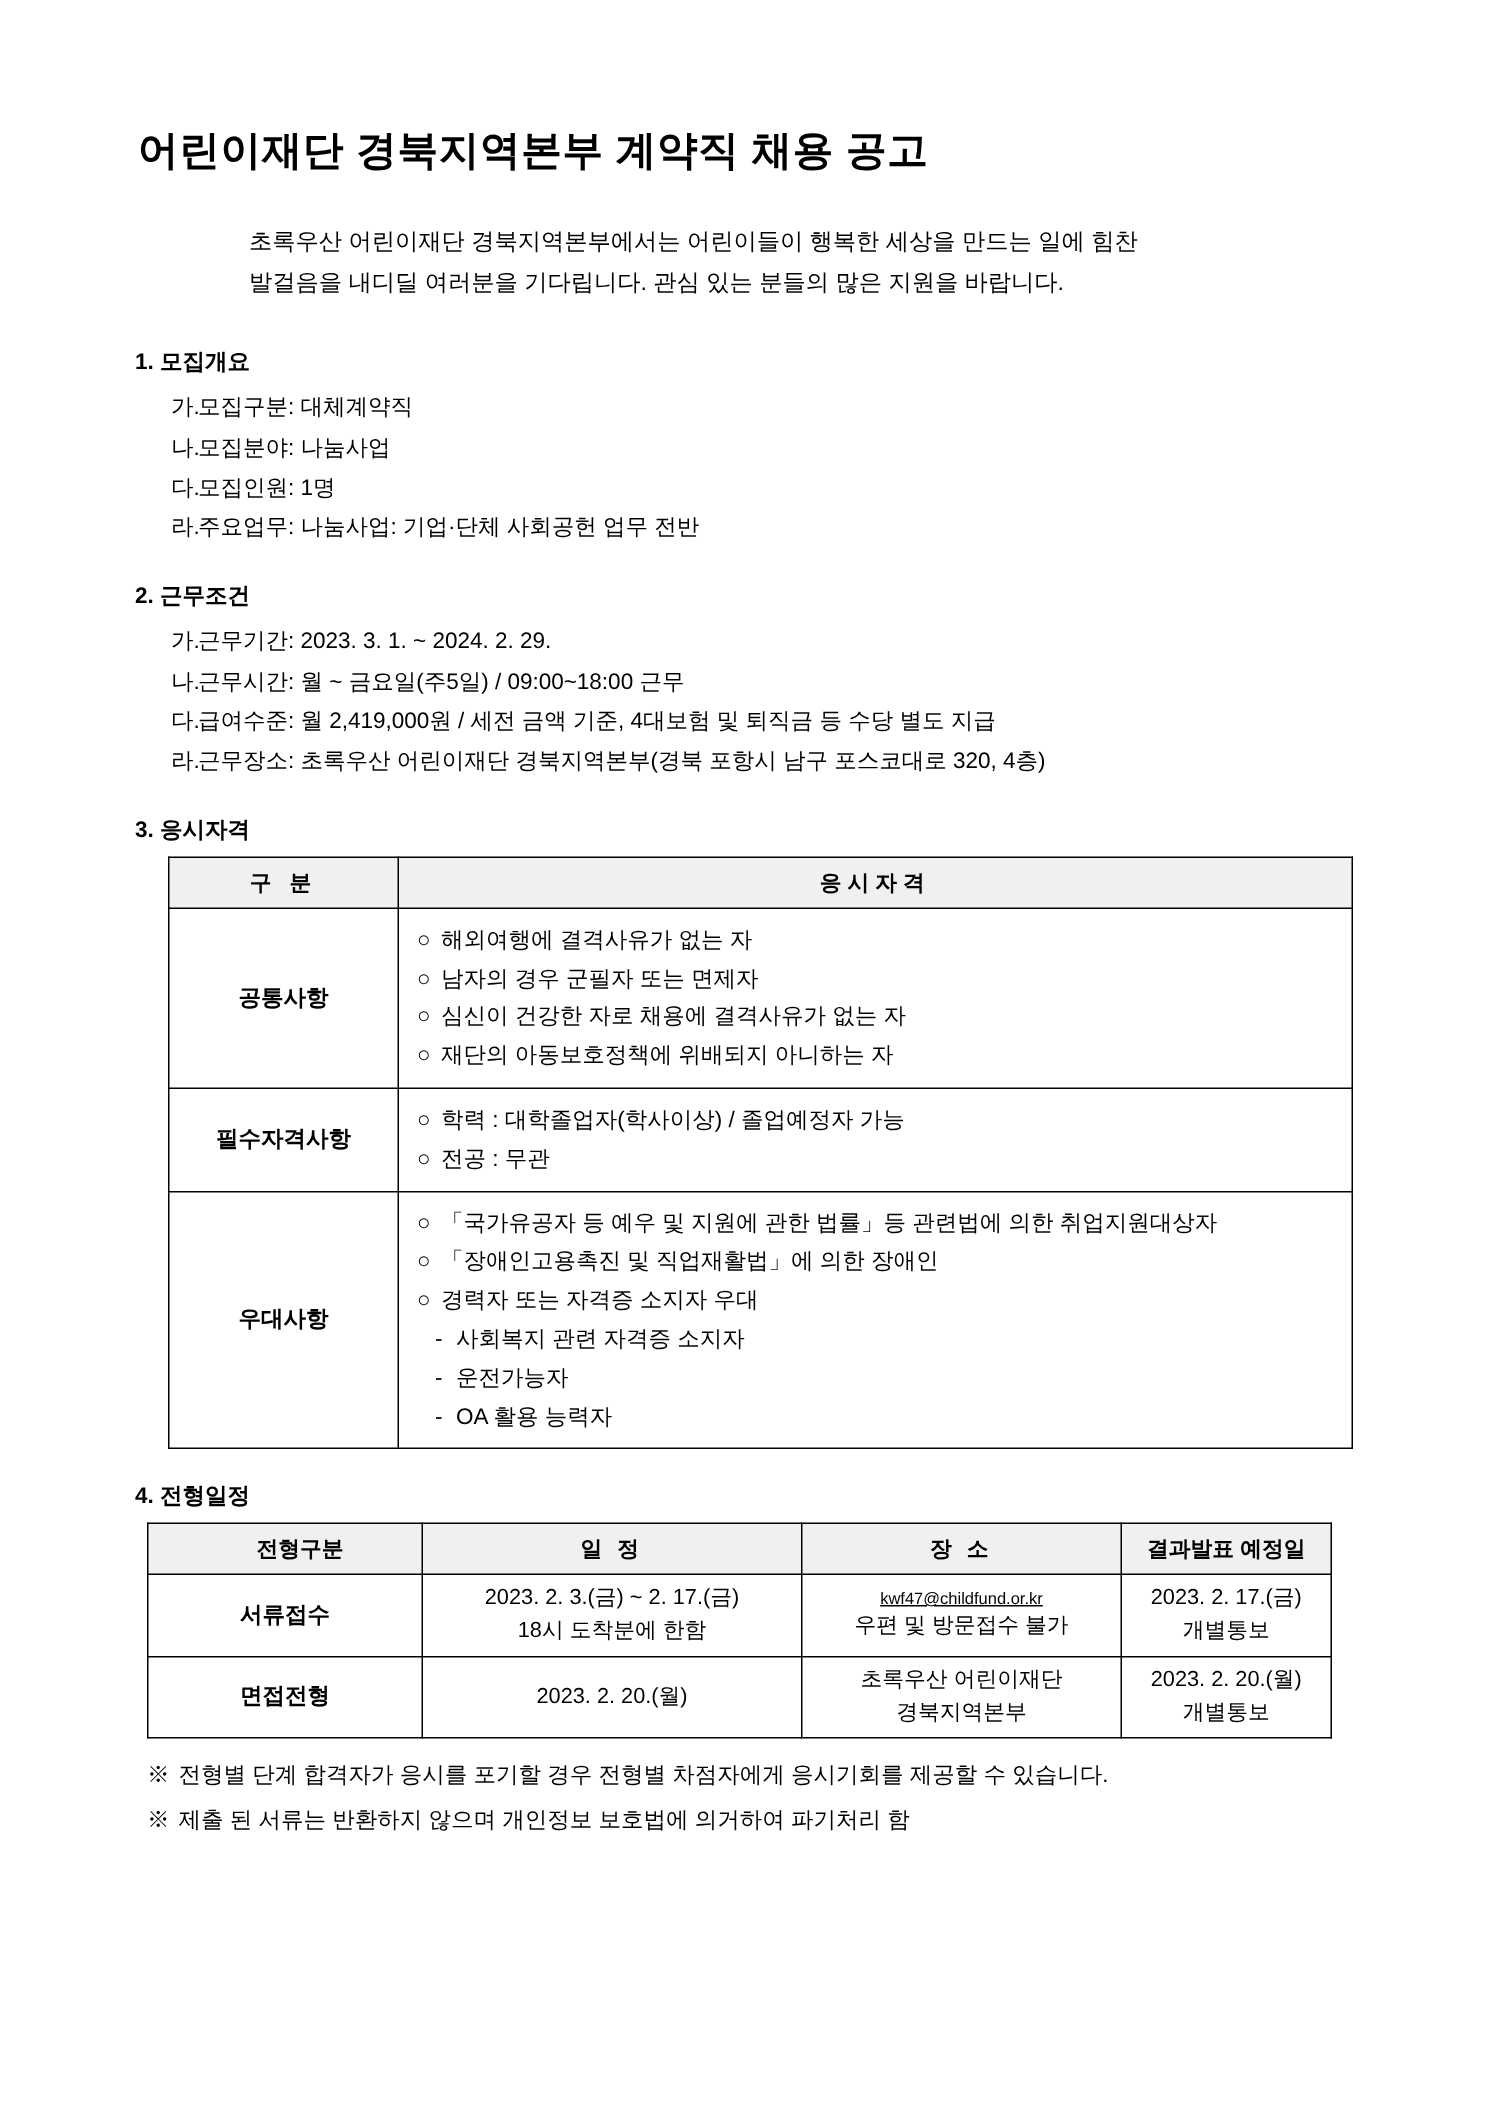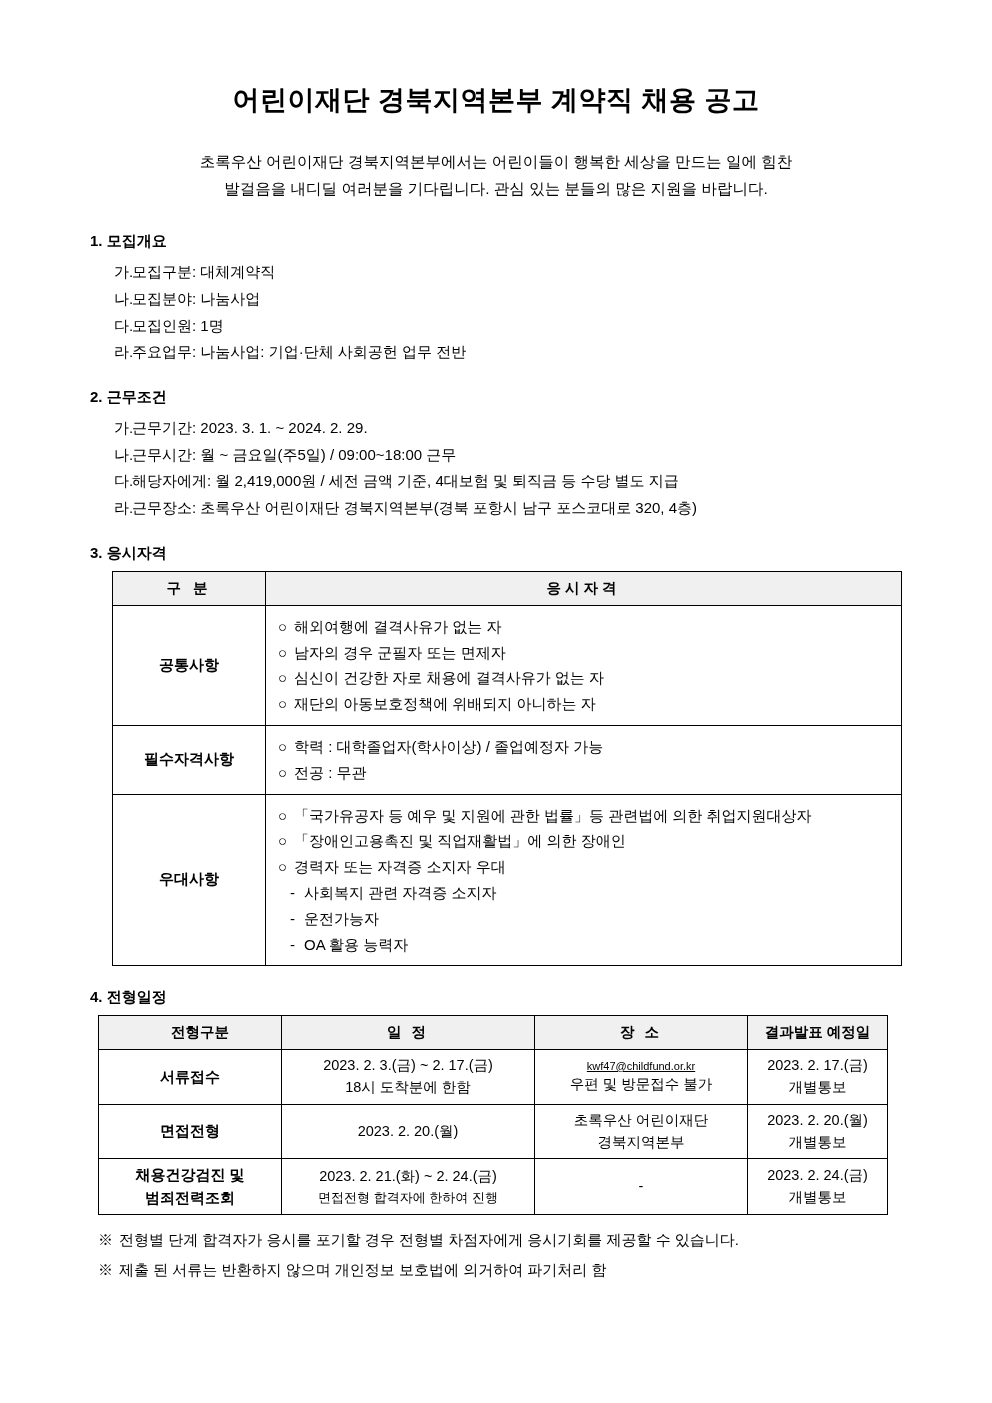--- a/index.html
+++ b/index.html
@@ -15,28 +15,28 @@
     -webkit-font-smoothing: antialiased;
   }
   .page {
     position: relative;
     width: 992px;
     min-height: 1403px;
     box-sizing: border-box;
     padding: 70px 92px 20px 92px;
   }
   .doc-title {
-    text-align: center;
+    text-align: left;
     font-size: 27px;
     font-weight: bold;
     letter-spacing: 0.5px;
     margin: 12px 0 30px 0;
   }
   .intro {
-    text-align: center;
+    text-align: left;
     font-size: 15.5px;
     line-height: 1.75;
     margin: 0 auto 30px auto;
     width: 660px;
   }
   .intro div { white-space: nowrap; }
 
   .section {
     margin-top: 22px;
   }
@@ -171,21 +171,21 @@
   <div class="section">
     <div class="section-head">2. 근무조건</div>
     <ul class="sub-list">
       <li>
         <span class="sub-label">가.</span><span>근무기간: 2023. 3. 1. ~ 2024. 2. 29.</span>
       </li>
       <li>
         <span class="sub-label">나.</span><span>근무시간: 월 ~ 금요일(주5일) / 09:00~18:00 근무</span>
       </li>
       <li>
-        <span class="sub-label">다.</span><span>해당자에게: 월 2,419,000원 / 세전 금액 기준, 4대보험 및 퇴직금 등 수당 별도 지급</span>
+        <span class="sub-label">다.</span><span>급여수준: 월 2,419,000원 / 세전 금액 기준, 4대보험 및 퇴직금 등 수당 별도 지급</span>
       </li>
       <li>
         <span class="sub-label">라.</span><span>근무장소: 초록우산 어린이재단 경북지역본부(경북 포항시 남구 포스코대로 320, 4층)</span>
       </li>
     </ul>
   </div>
 
   <div class="section">
     <div class="section-head">3. 응시자격</div>
 
@@ -263,37 +263,20 @@
           </td>
           <td>
             <span class="main">초록우산 어린이재단</span>
             <span class="main">경북지역본부</span>
           </td>
           <td>
             <span class="main">2023. 2. 20.(월)</span>
             <span class="main">개별통보</span>
           </td>
         </tr>
-        <tr>
-          <td class="stage">
-            <span class="main" style="font-size:15px;">채용건강검진 및</span>
-            <span class="main" style="font-size:15px;">범죄전력조회</span>
-          </td>
-          <td>
-            <span class="main">2023. 2. 21.(화) ~ 2. 24.(금)</span>
-            <span class="sub">면접전형 합격자에 한하여 진행</span>
-          </td>
-          <td>
-            <span class="main">-</span>
-          </td>
-          <td>
-            <span class="main">2023. 2. 24.(금)</span>
-            <span class="main">개별통보</span>
-          </td>
-        </tr>
       </tbody>
     </table>
 
     <div class="notes">
       <div class="note">
         <span class="mark">※</span><span>전형별 단계 합격자가 응시를 포기할 경우 전형별 차점자에게 응시기회를 제공할 수 있습니다.</span>
       </div>
       <div class="note">
         <span class="mark">※</span><span>제출 된 서류는 반환하지 않으며 개인정보 보호법에 의거하여 파기처리 함</span>
       </div>

